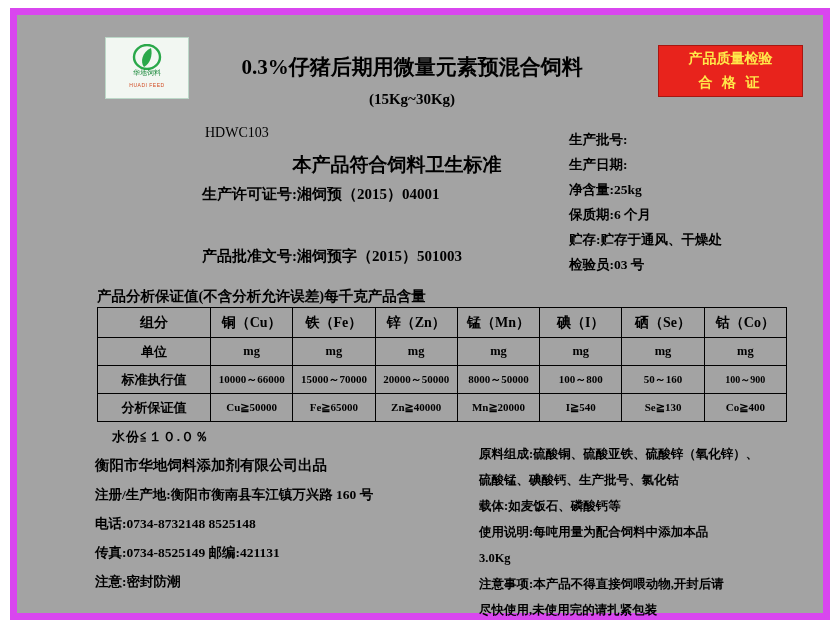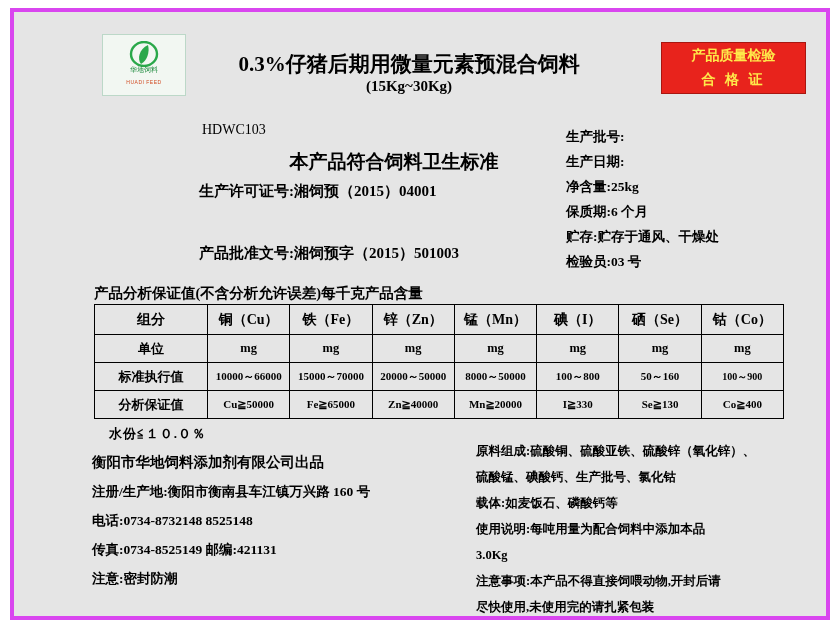--- a/index.html
+++ b/index.html
@@ -12,22 +12,22 @@
     background: #ffffff;
     font-family: "Liberation Serif", serif;
     overflow: hidden;
   }
   #label {
     position: absolute;
     left: 10px;
     top: 8px;
     width: 820px;
     height: 612px;
-    background: #e5e5e5;
-    border: 4px solid #d946ef;
+    background: #a3a3a3;
+    border: 7px solid #d946ef;
     box-sizing: border-box;
   }
   
   #logo {
     position: absolute;
     left: 88px;
     top: 22px;
     width: 84px;
     height: 62px;
     background: #f2f7f2;
@@ -68,21 +68,21 @@
     top: 38px;
     width: 430px;
     text-align: center;
     font-size: 21px;
     font-weight: bold;
     color: #000;
   }
   #weight-range {
     position: absolute;
     left: 180px;
-    top: 66px;
+    top: 76px;
     width: 430px;
     text-align: center;
     font-size: 15px;
     font-weight: bold;
   }
   #model-code {
     position: absolute;
     left: 188px;
     top: 110px;
     width: 430px;
@@ -283,21 +283,21 @@
         <td class="small">100～800</td>
         <td class="small">50～160</td>
         <td class="tiny">100～900</td>
       </tr>
       <tr>
         <td class="lab">分析保证值</td>
         <td class="small">Cu≧50000</td>
         <td class="small">Fe≧65000</td>
         <td class="small">Zn≧40000</td>
         <td class="small">Mn≧20000</td>
-        <td class="small">I≧330</td>
+        <td class="small">I≧540</td>
         <td class="small">Se≧130</td>
         <td class="small">Co≧400</td>
       </tr>
     </tbody>
       </table>
   </div>
 
   <div id="moisture">水份≦１０.０％</div>
 
   <div id="company-block">

